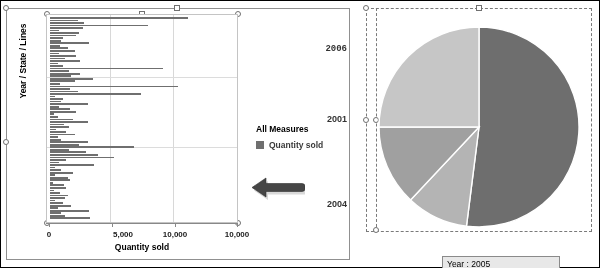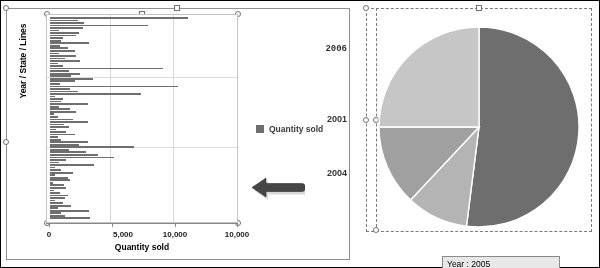--- a/index.html
+++ b/index.html
@@ -232,21 +232,21 @@
     <div class="handle round" style="left:38px;top:5px;"></div>
     <div class="handle" style="left:133px;top:5px;"></div>
     <div class="handle round" style="left:229px;top:5px;"></div>
     <div class="handle round" style="left:38px;top:214px;"></div>
     <div class="handle round" style="left:229px;top:214px;"></div>
 
     <div class="y-axis-title">Year / State / Lines</div>
 
     <div class="ytick-label" style="top:38px;font-family:Liberation Mono, monospace;">2006</div>
     <div class="ytick-label" style="top:108px;">2001</div>
-    <div class="ytick-label" style="top:162px;">2004</div>
+    <div class="ytick-label" style="top:193px;">2004</div>
 
     <div class="plot-box">
       <div class="vgrid" style="left:63px;"></div>
       <div class="vgrid" style="left:126px;"></div>
       <div class="hgrid" style="top:62px;"></div>
       <div class="hgrid" style="top:132px;"></div>
       <div class="bars-layer" id="bars-layer">
           <div class="bar" style="top: 0px; height: 1.7375px; width: 137.867px; background: rgb(111, 111, 111);"></div>
           <div class="bar" style="top: 2.5375px; height: 1.7375px; width: 27.5733px; background: rgb(111, 111, 111);"></div>
           <div class="bar" style="top: 5.075px; height: 1.7375px; width: 33.84px; background: rgb(111, 111, 111);"></div>
@@ -338,20 +338,21 @@
 
     <div class="xtick-label" style="left:43px;">0</div>
     <div class="xtick-label" style="left:117px;">5,000</div>
     <div class="xtick-label" style="left:169px;">10,000</div>
     <div class="xtick-label" style="left:231px;">10,000</div>
 
     <div class="x-axis-title">Quantity sold</div>
   </div>
 
   <div id="legend">
+    <div class="legend-title">All Measures</div>
     <div class="legend-row">
       <span class="legend-swatch"></span>
       <span class="legend-label">Quantity sold</span>
     </div>
   </div>
 
   <div id="arrow">
     <svg width="56" height="28" viewBox="0 0 56 28">
       <g transform="translate(3,3)">
         <path d="M0,10.5 L14,1 L14,6.5 L50,6.5 Q53,6.5 53,9.5 L53,11.5 Q53,14.5 50,14.5 L14,14.5 L14,20 Z" fill="#b9b9b9" opacity="0.55" transform="translate(2,3)"></path>

